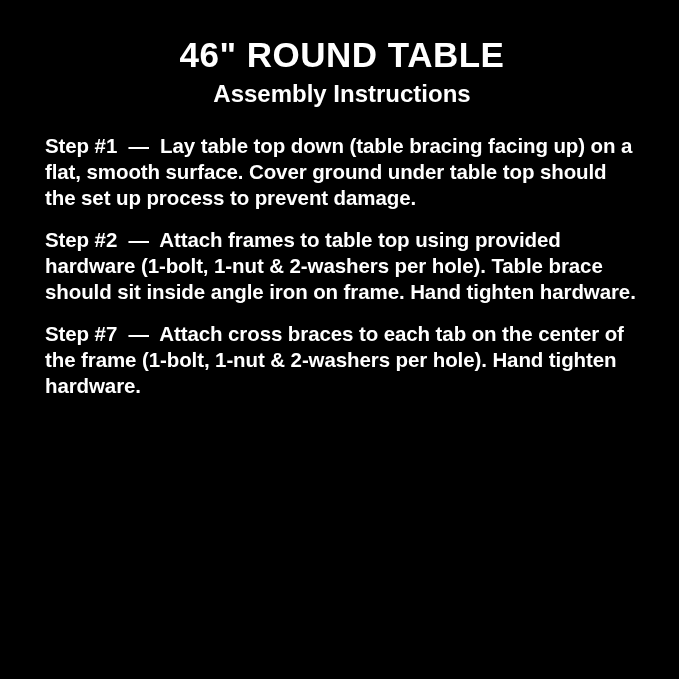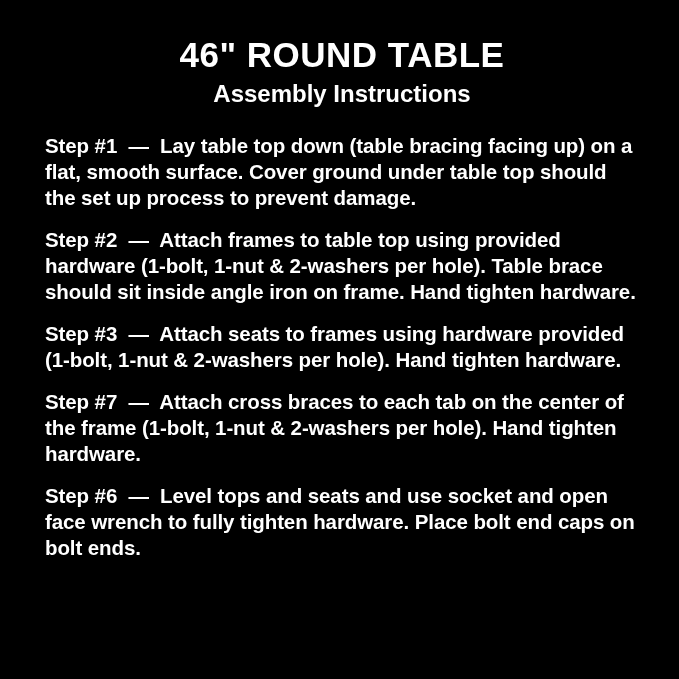--- a/index.html
+++ b/index.html
@@ -49,20 +49,18 @@
 
 <div class="sheet">
   <h1 class="title">46" ROUND TABLE</h1>
   <h2 class="subtitle">Assembly Instructions</h2>
 
   <div class="steps">
     <p class="step"><span>Step #1</span><span>  —  </span><span>Lay table top down (table bracing facing up) on a flat, smooth surface. Cover ground under table top should the set up process to prevent damage.</span></p>
 
     <p class="step"><span>Step #2</span><span>  —  </span><span>Attach frames to table top using provided hardware (1-bolt, 1-nut &amp; 2-washers per hole). Table brace should sit inside angle iron on frame. Hand tighten hardware.</span></p>
 
-    <p class="step"><span>Step #3</span><span>  —  </span><span>Attach seats to frames using hardware provided (1-bolt, 1-nut &amp; 2-washers per hole). Hand tighten hardware.</span></p>
 
     <p class="step"><span>Step #7</span><span>  —  </span><span>Attach cross braces to each tab on the center of the frame (1-bolt, 1-nut &amp; 2-washers per hole). Hand tighten hardware.</span></p>
 
 
-    <p class="step"><span>Step #6</span><span>  —  </span><span>Level tops and seats and use socket and open face wrench to fully tighten hardware. Place bolt end caps on bolt ends.</span></p>
   </div>
 </div>
 
 </body></html>

